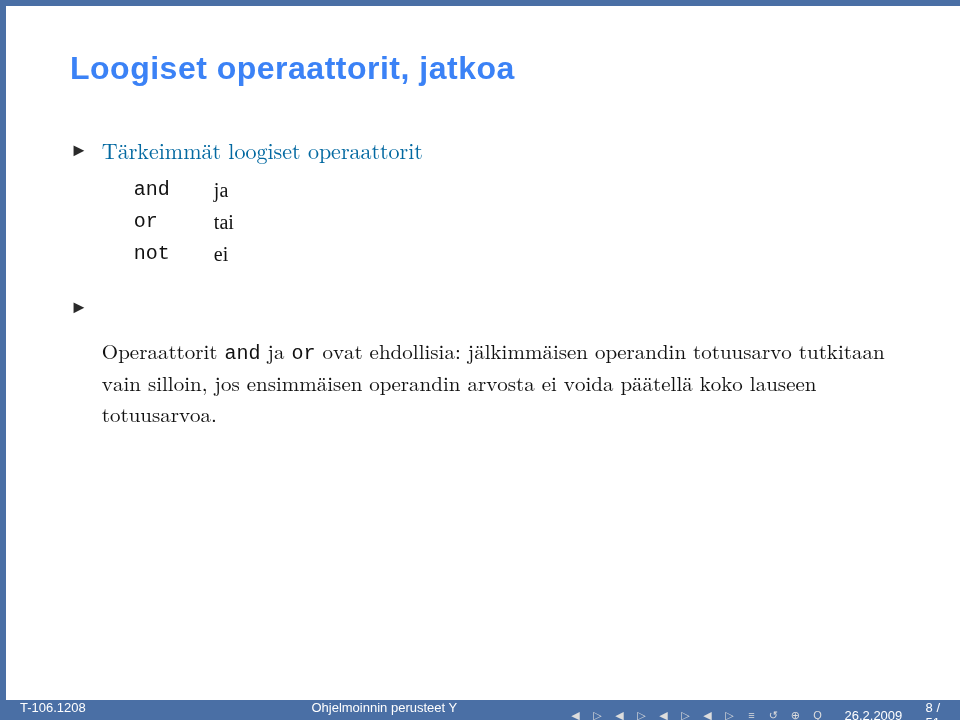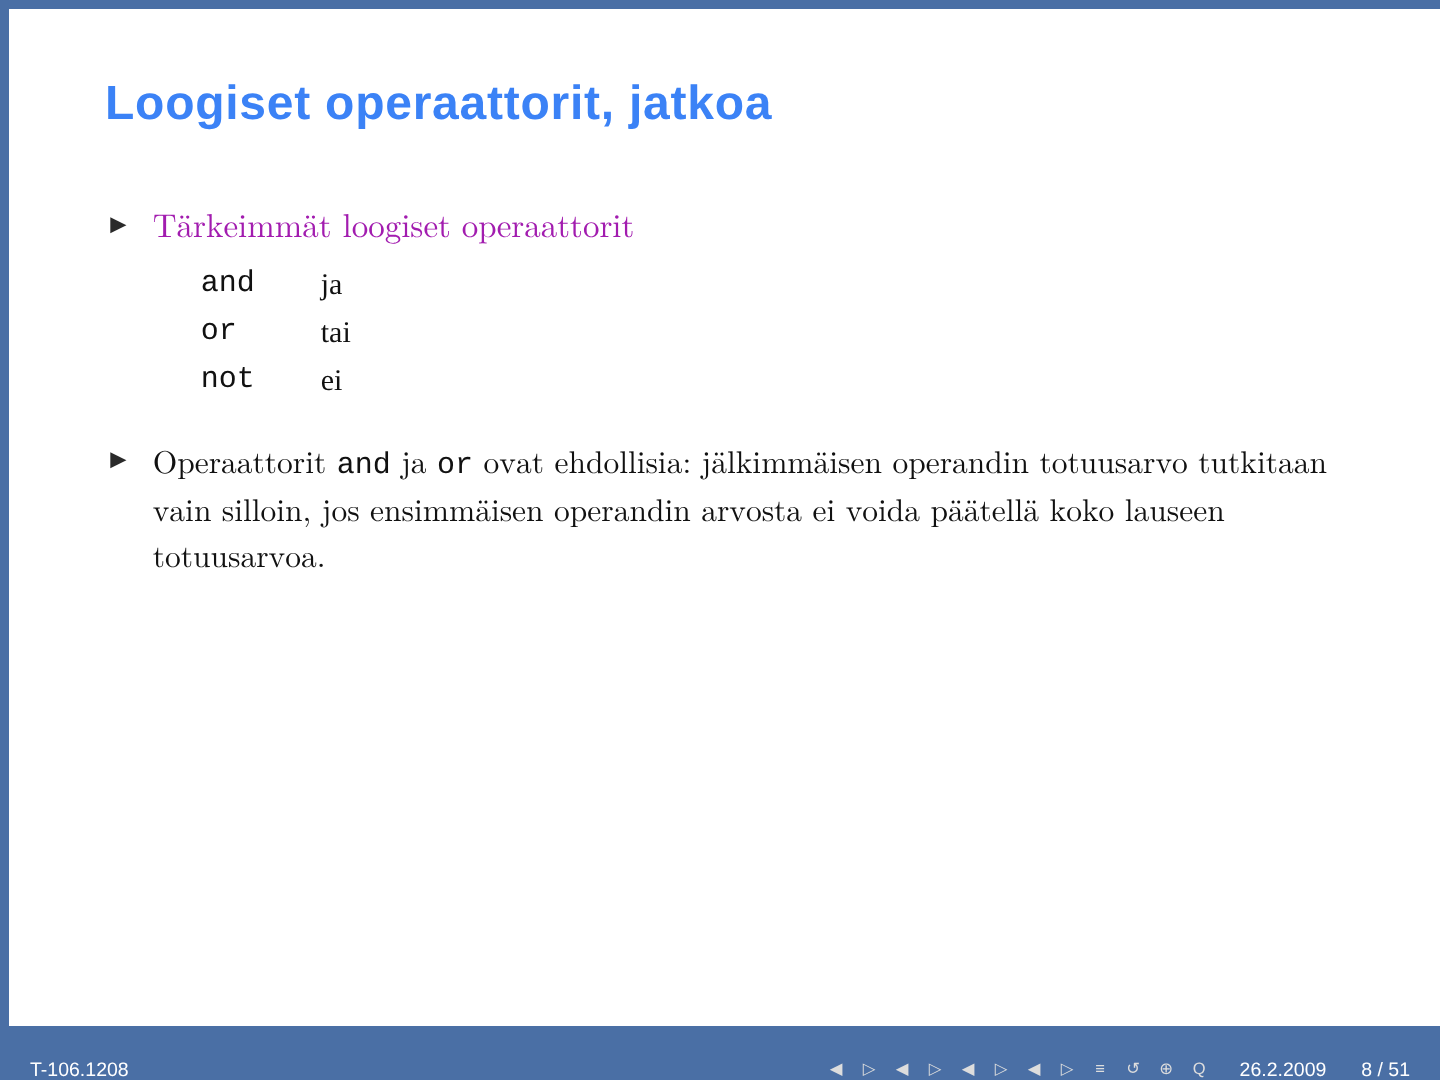--- a/index.html
+++ b/index.html
@@ -67,21 +67,21 @@
     .bullet-arrow {
       color: #2a2a2a;
       font-size: 18px;
       margin-right: 14px;
       margin-top: 2px;
       flex-shrink: 0;
     }
 
     .bullet-content {
       font-size: 22px;
-      color: #a21caf;
+      color: #0369a1;
       line-height: 1.4;
     }
 
     
     .keyword-table {
       margin-left: 32px;
       margin-top: 6px;
       font-size: 22px;
       color: #111;
       font-family: 'Courier New', 'Computer Modern Typewriter', monospace;
@@ -105,37 +105,38 @@
       font-size: 20px;
       color: #111;
     }
 
     
     .paragraph-text {
       font-size: 21px;
       color: #111;
       line-height: 1.5;
       max-width: 820px;
+      margin-top: 43px;
     }
 
     .inline-code {
       font-family: 'Courier New', monospace;
       font-size: 20px;
     }
 
     
     .bottom-bar {
       position: absolute;
       bottom: 0;
       left: 0;
       right: 0;
-      height: 36px;
+      height: 20px;
       background: #4a6fa5;
       display: flex;
-      align-items: flex-end;
+      align-items: flex-start;
       justify-content: space-between;
       padding: 0 20px;
       color: #ffffff;
       font-size: 13px;
       font-family: Arial, sans-serif;
     }
 
     .bottom-left {
       flex: 1;
     }
@@ -219,20 +220,21 @@
         <span> </span>
         <span>ovat ehdollisia: jälkimmäisen operandin totuusarvo tutkitaan vain silloin, jos ensimmäisen operandin arvosta ei voida päätellä koko lauseen totuusarvoa.</span>
       </div>
     </div>
   </div>
 
 </div>
 
 <div class="bottom-bar">
   <div class="bottom-left">T-106.1208</div>
+  <div class="bottom-center">Ohjelmoinnin perusteet Y</div>
   <div class="bottom-right">
     <div class="nav-icons">
       <span class="nav-icon">◀</span>
       <span class="nav-icon">▷</span>
       <span class="nav-icon">◀</span>
       <span class="nav-icon">▷</span>
       <span class="nav-icon">◀</span>
       <span class="nav-icon">▷</span>
       <span class="nav-icon">◀</span>
       <span class="nav-icon">▷</span>

